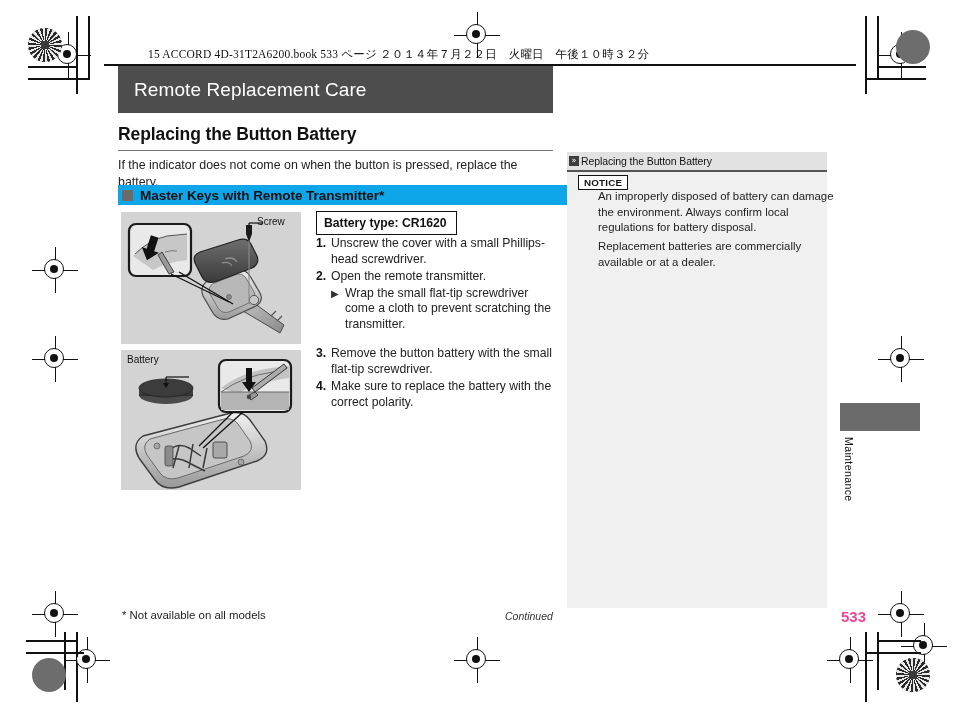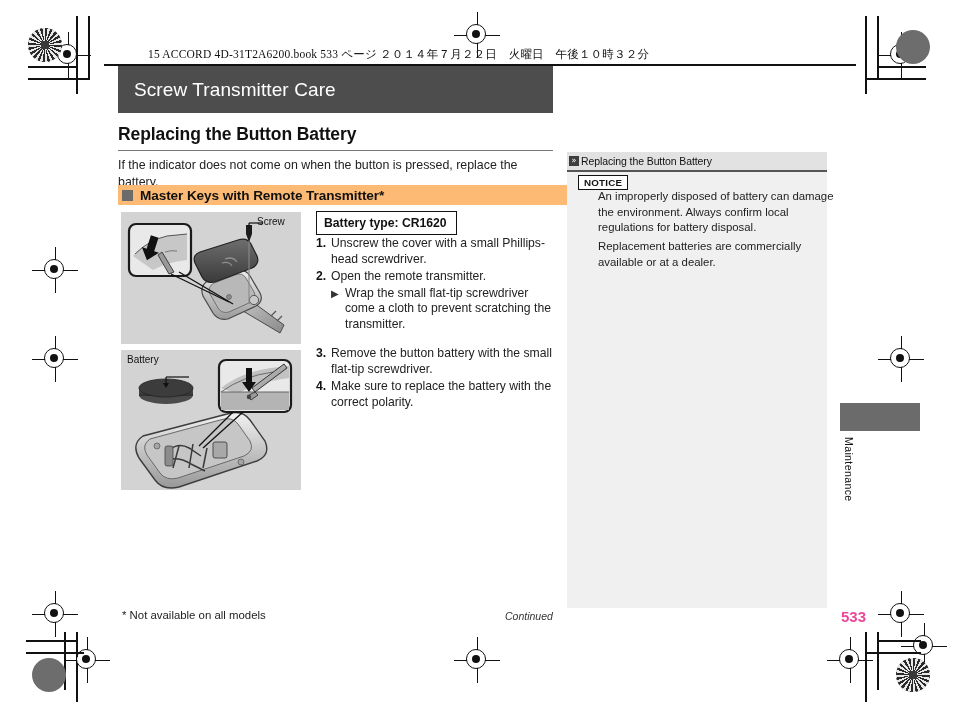--- a/index.html
+++ b/index.html
@@ -162,21 +162,21 @@
     line-height: 1.35;
   }
 
   
   .sub-bar {
     position: absolute;
     left: 118px;
     top: 185px;
     width: 522px;
     height: 20px;
-    background: #fdba74;
+    background: #0ea5e9;
     display: flex;
     align-items: center;
   }
   .sub-bar .marker {
     width: 11px;
     height: 11px;
     background: #6b6b6b;
     margin-left: 4px;
     margin-right: 7px;
     flex: none;
@@ -516,21 +516,21 @@
   <div class="star-target" style="left:896px; top:658px;">
       <div class="sb"></div>
       <div class="ctr"></div>
     </div>
 </div>
 
 <div class="book-header">15 ACCORD 4D-31T2A6200.book  533 ページ  ２０１４年７月２２日　火曜日　午後１０時３２分</div>
 <div class="header-rule"></div>
 
 <div class="title-bar">
-  <span class="title-text">Screw Transmitter Care</span>
+  <span class="title-text">Remote Replacement Care</span>
 </div>
 
 <div class="section-h1">Replacing the Button Battery</div>
 <div class="section-h1-rule"></div>
 <div class="intro-text">If the indicator does not come on when the button is pressed, replace the battery.</div>
 
 <div class="sub-bar">
   <span class="marker"></span>
   <span class="sub-text">Master Keys with Remote Transmitter*</span>
 </div>

